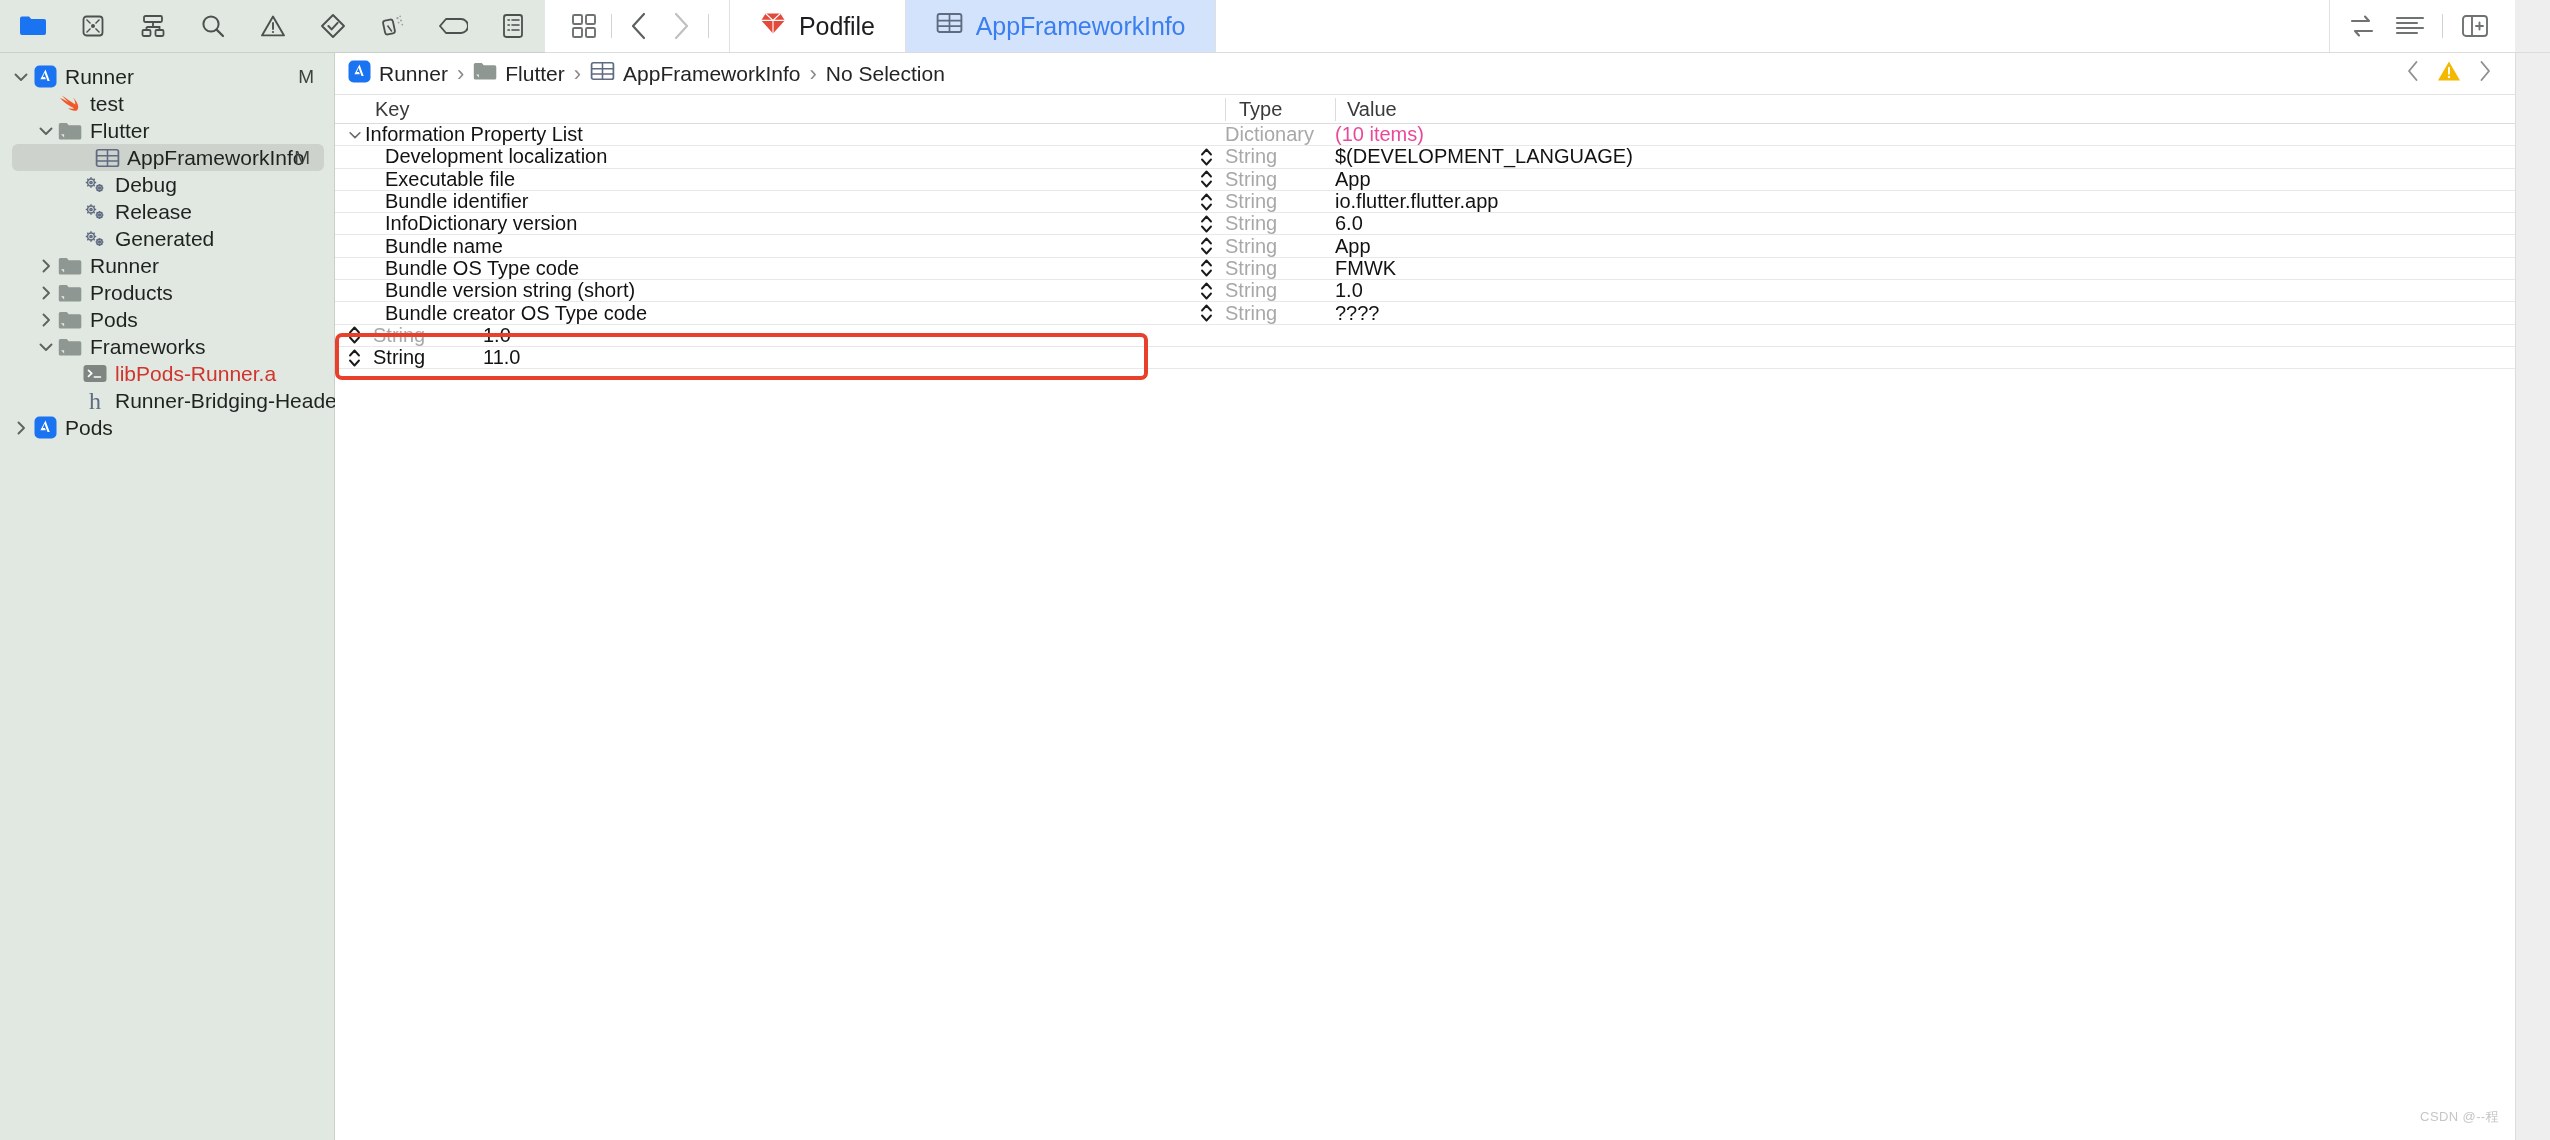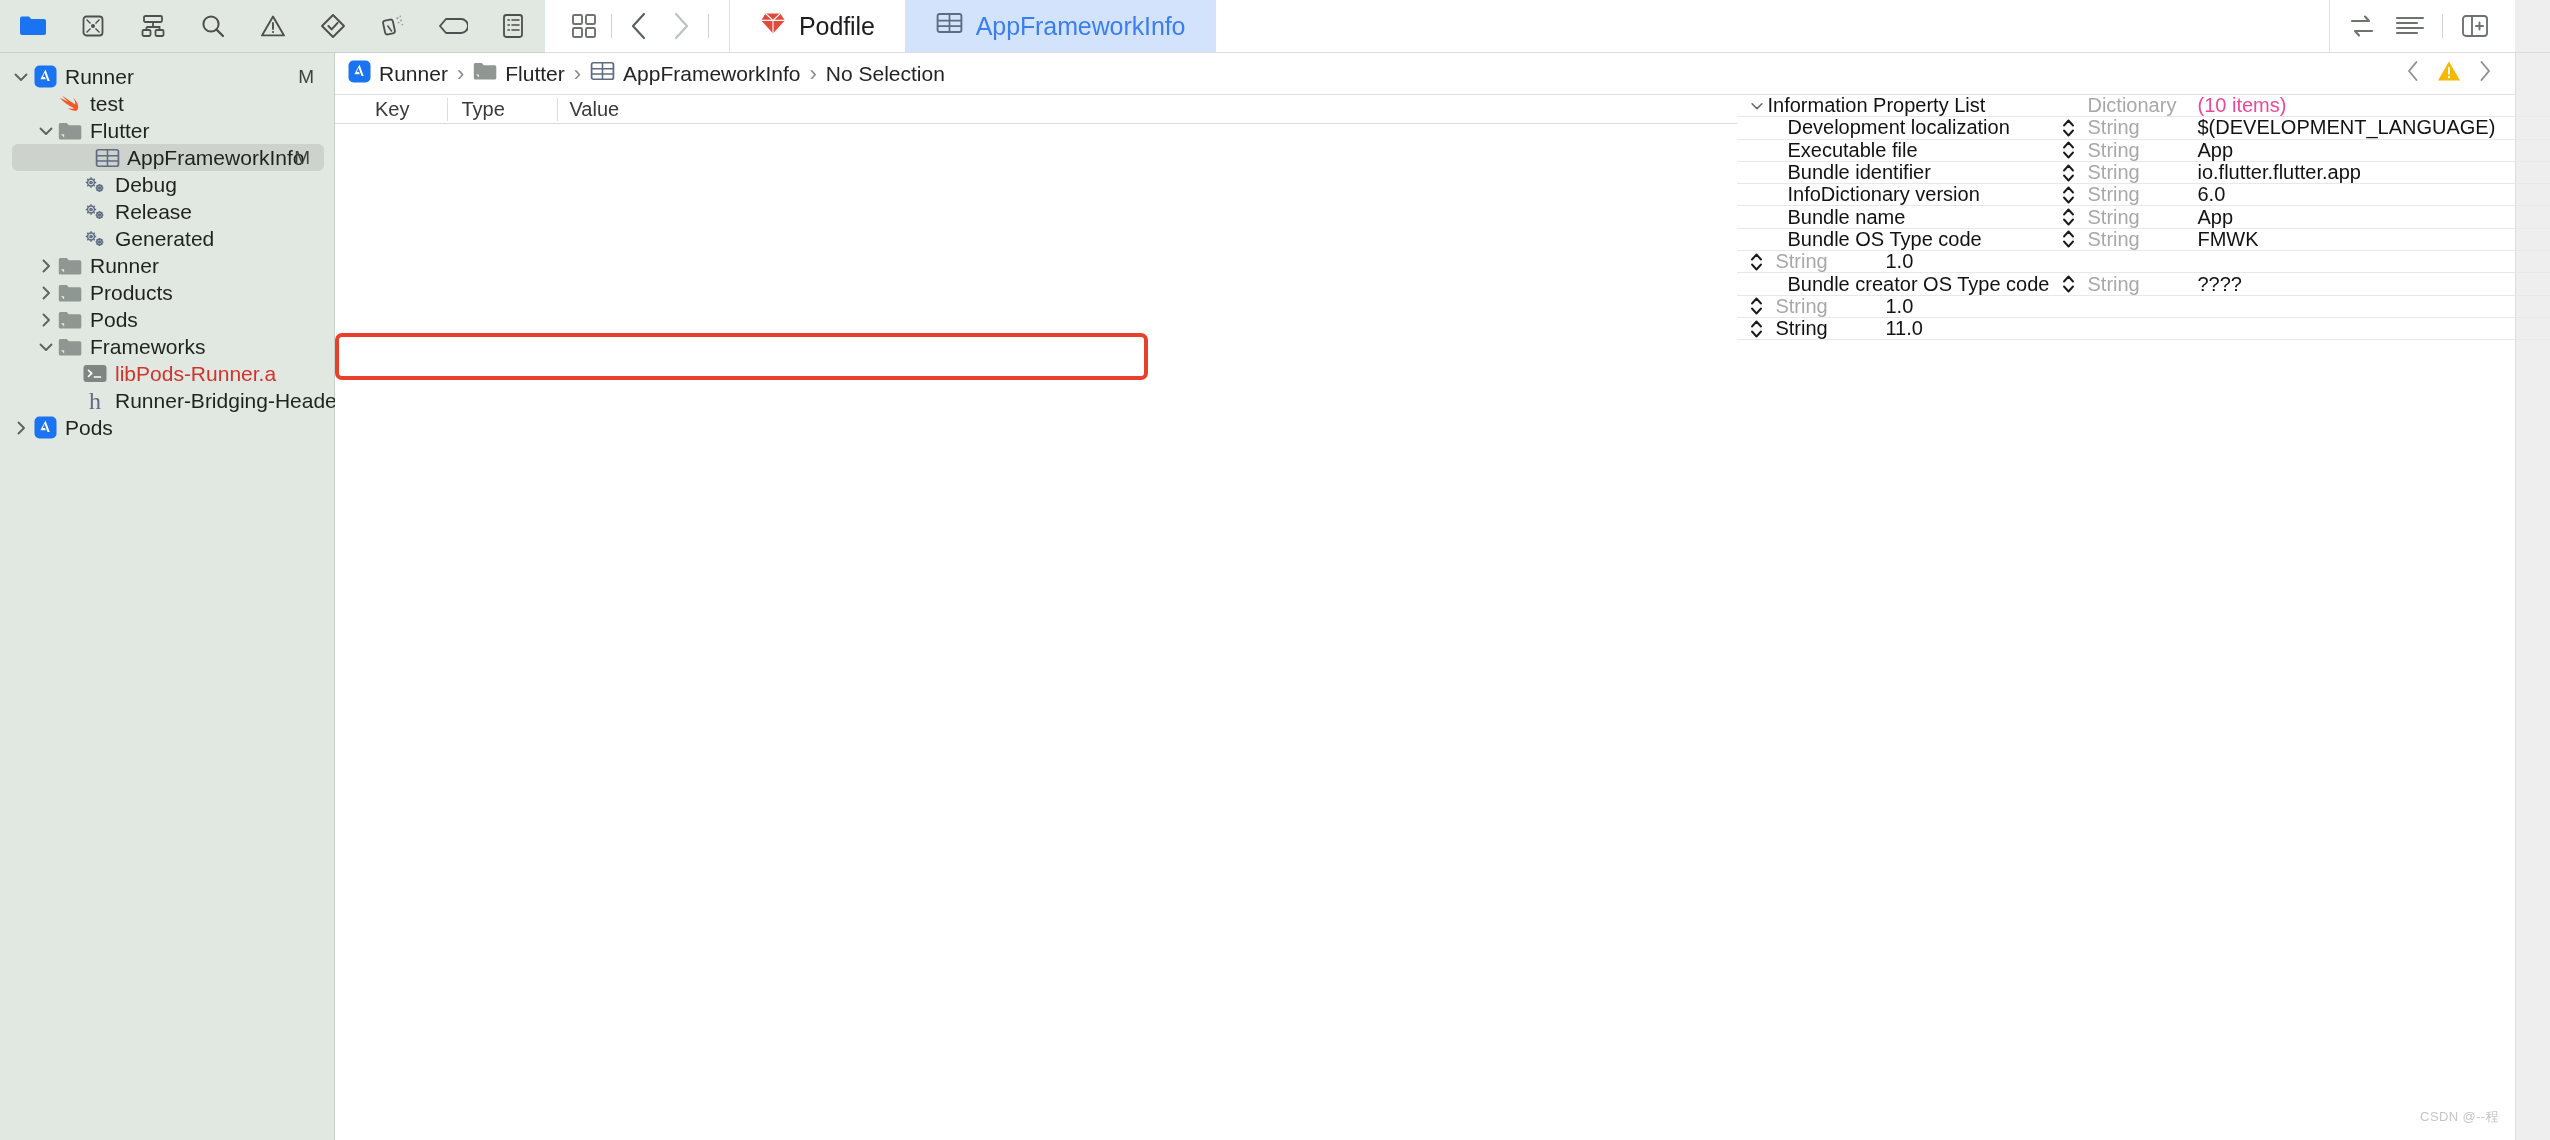--- a/index.html
+++ b/index.html
@@ -176,22 +176,24 @@
   }
   .jump-right {
     position: absolute; right: 22px; top: 0; bottom: 0;
     display: flex; align-items: center; gap: 16px;
   }
 
   
   .plist {
     flex: 1;
     display: flex;
+    flex-direction: column;
     min-height: 0;
     position: relative;
+    justify-content: flex-end;
   }
   .plist-head {
     height: 29px;
     flex: 0 0 29px;
     display: flex;
     align-items: center;
     background: #ffffff;
     border-bottom: 1px solid #dcdcdc;
     font-size: 20px;
     color: #3a3a3a;
@@ -763,20 +765,23 @@
               <span class="st">
                 <svg width="15" height="22" viewBox="0 0 15 22">
                   <path d="M3 8.5L7.5 3.5 12 8.5" fill="none" stroke="#1a1a1a" stroke-width="1.9" stroke-linecap="round" stroke-linejoin="round"></path>
                   <path d="M3 13.5L7.5 18.5 12 13.5" fill="none" stroke="#1a1a1a" stroke-width="1.9" stroke-linecap="round" stroke-linejoin="round"></path>
                 </svg>
               </span>
               <span class="ty">String</span>
               <span class="vl">FMWK</span>
             </div>
             <div class="prow">
+              <span class="k indent-1">
+                <span>Bundle version string (short)</span>
+              </span>
               <span class="st">
                 <svg width="15" height="22" viewBox="0 0 15 22">
                   <path d="M3 8.5L7.5 3.5 12 8.5" fill="none" stroke="#1a1a1a" stroke-width="1.9" stroke-linecap="round" stroke-linejoin="round"></path>
                   <path d="M3 13.5L7.5 18.5 12 13.5" fill="none" stroke="#1a1a1a" stroke-width="1.9" stroke-linecap="round" stroke-linejoin="round"></path>
                 </svg>
               </span>
               <span class="ty">String</span>
               <span class="vl">1.0</span>
             </div>
             <div class="prow">

